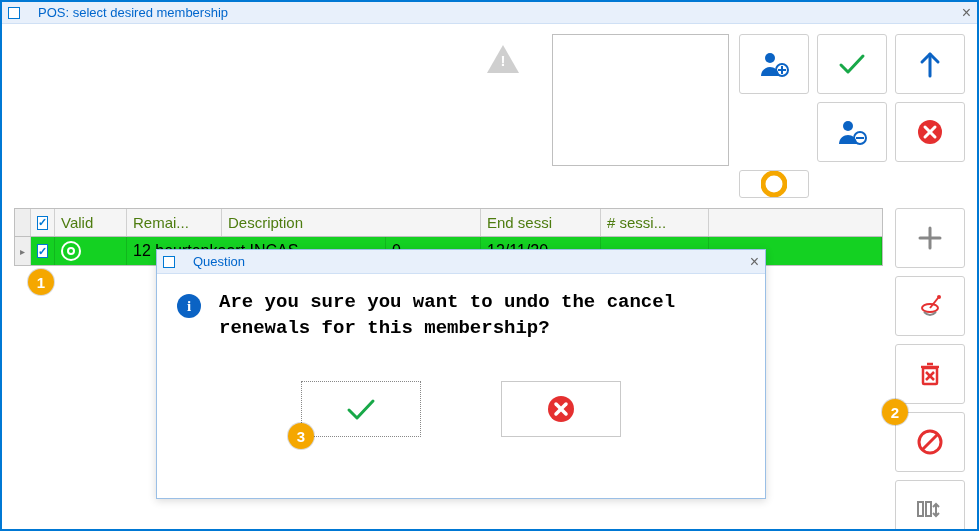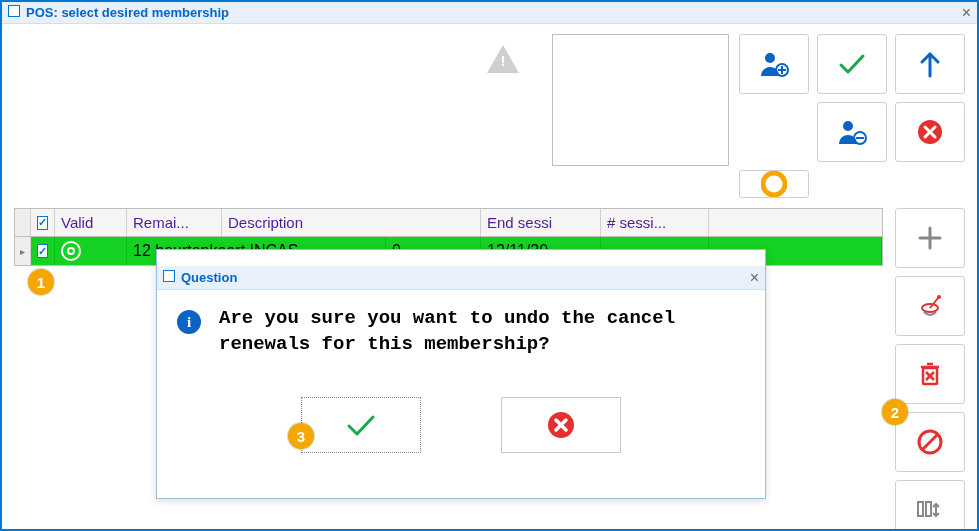--- a/index.html
+++ b/index.html
@@ -1,53 +1,53 @@
 <!DOCTYPE html>
 <html><head>
 <meta charset="utf-8">
 <style>
   * { box-sizing: border-box; margin: 0; padding: 0; }
   body { font-family: Arial, sans-serif; font-size: 13px; background: #fff; }
   .window { width: 979px; height: 531px; border: 2px solid #0078d4; position: relative; background:#fff; overflow:hidden; }
   .titlebar { height: 22px; background: #e8f0fb; display:flex; align-items:center; padding:0 6px; color:#0066cc; font-size:13px; justify-content:space-between; border-bottom:1px solid #cfe0f5;}
-  .titlebar .left { display:flex; align-items:flex-start; gap:6px;font-weight:bold;}
+  .titlebar .left { display:flex; align-items:center; gap:18px;}
   .titlebar .win-icon { width:12px; height:12px; border:1.5px solid #0078d4; background:#fff; }
   .titlebar .close { color:#666; font-size:16px; cursor:pointer; }
 
   .top-area { display:flex; padding:10px 12px 10px 12px; gap:10px; }
   .customer-block { font-family: "Courier New", monospace; font-size:18px; line-height:1.4; font-weight:bold; min-width:300px;}
   .mid-filler { flex:1; display:flex; align-items:flex-start; gap:14px; }
   .warn-box { width:70px; height:50px; display:flex; align-items:center; justify-content:center;}
   .warn-tri { width:0;height:0;border-left:16px solid transparent;border-right:16px solid transparent;border-bottom:28px solid #cfcfcf; position:relative;}
   .warn-tri::after{content:"!"; position:absolute; top:7px; left:-4px; width:8px; text-align:center; color:#fff; font-weight:bold; font-size:15px;}
   .preview-box { width:177px; height:132px; border:1px solid #bfbfbf; background:#fff;}
   .btn-grid { display:grid; grid-template-columns: repeat(3, 70px); grid-template-rows: repeat(2,60px); gap:8px;}
   .sq-btn { border:1px solid #d0d0d0; background:#fff; border-radius:3px; display:flex; align-items:center; justify-content:center; cursor:pointer;}
   .empty-btn{visibility:hidden;}
   .icon svg{display:block;}
   .grid-outer{ border:1px solid #bfbfbf; display:flex;}
   .grid-main{ flex:1; }
-  .header-row{ display:flex; background:#f5f5f5; border-bottom:1px solid #bfbfbf; height:28px; align-items:stretch; font-size:15px; color:#4c1d95;}
+  .header-row{ display:flex; background:#f5f5f5; border-bottom:1px solid #bfbfbf; height:28px; align-items:stretch; font-size:15px; color:#4d7c0f;}
   .hcell{ border-right:1px solid #d0d0d0; display:flex; align-items:center; padding:0 6px; overflow:hidden; white-space:nowrap;}
   .data-row{ display:flex; height:28px; background:#14d122; color:#000; font-size:16px; align-items:stretch;}
   .dcell{ border-right:1px solid rgba(0,0,0,0.12); display:flex; align-items:center; padding:0 6px; overflow:hidden; white-space:nowrap;}
   .row-handle{width:16px; background:#eee; border-right:1px solid #d0d0d0; color:#777; display:flex;align-items:center;justify-content:center; font-size:10px;}
   .chkbox{ width:14px;height:14px;border:1.5px solid #0078d4; display:inline-flex; align-items:center; justify-content:center; background:#fff;}
   .chkbox.checked::after{content:"✓"; color:#0078d4; font-size:11px; font-weight:bold; line-height:1;}
   .valid-dot{ width:20px;height:20px; border:2px solid #fff; border-radius:50%; position:relative;}
   .valid-dot::after{content:""; position:absolute; inset:4px; border:2px solid #fff; border-radius:50%; background:#14d122;}
   
   .side-col{ width:70px; display:flex; flex-direction:column; gap:8px; margin-left:12px;}
   .side-col .sq-btn{height:60px;}
   
   .content-row{ display:flex; padding:0 12px 10px; }
   .grid-and-dialog{ flex:1; position:relative;}
   
   .dialog{ position:absolute; left:154px; top:247px; width:610px; height:250px; border:1px solid #9abfe6; background:#fff; box-shadow:0 2px 8px rgba(0,0,0,0.15);}
-  .dialog .titlebar{height:24px;margin-top:16px;}
+  .dialog .titlebar{height:24px;}
   .dialog-body{ padding:16px 20px; }
   .dlg-row1{display:flex; gap:18px; align-items:flex-start;}
   .info-circle{ width:24px;height:24px;border-radius:50%; background:#0b63c4; color:#fff; display:flex;align-items:center;justify-content:center; font-weight:bold; font-family:serif; font-size:15px; flex-shrink:0; margin-top:4px;}
   .dlg-text{ font-family:"Courier New",monospace; font-size:19px; font-weight:bold; text-align:left; flex:1; line-height:1.35;}
   .dlg-btns{ display:flex; justify-content:center; gap:80px; margin-top:40px;}
   .dlg-btn{ width:120px; height:56px; border:1px solid #c9c9c9; display:flex; align-items:center; justify-content:center; background:#fff; cursor:pointer;}
   .dlg-btn.confirm{ border:1px dotted #888;}
   
   .callout{ position:absolute; width:26px;height:26px; border-radius:50%; background:#f5a700; color:#fff; font-weight:bold; display:flex; align-items:center; justify-content:center; font-size:15px; box-shadow:0 0 0 1px rgba(0,0,0,0.15);}
   

